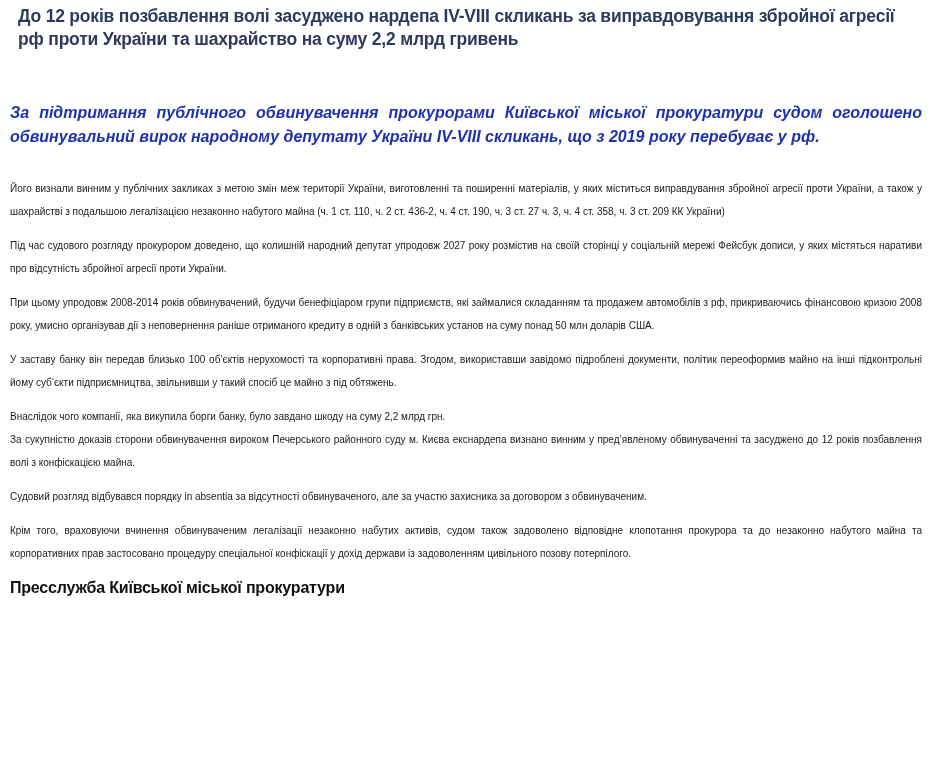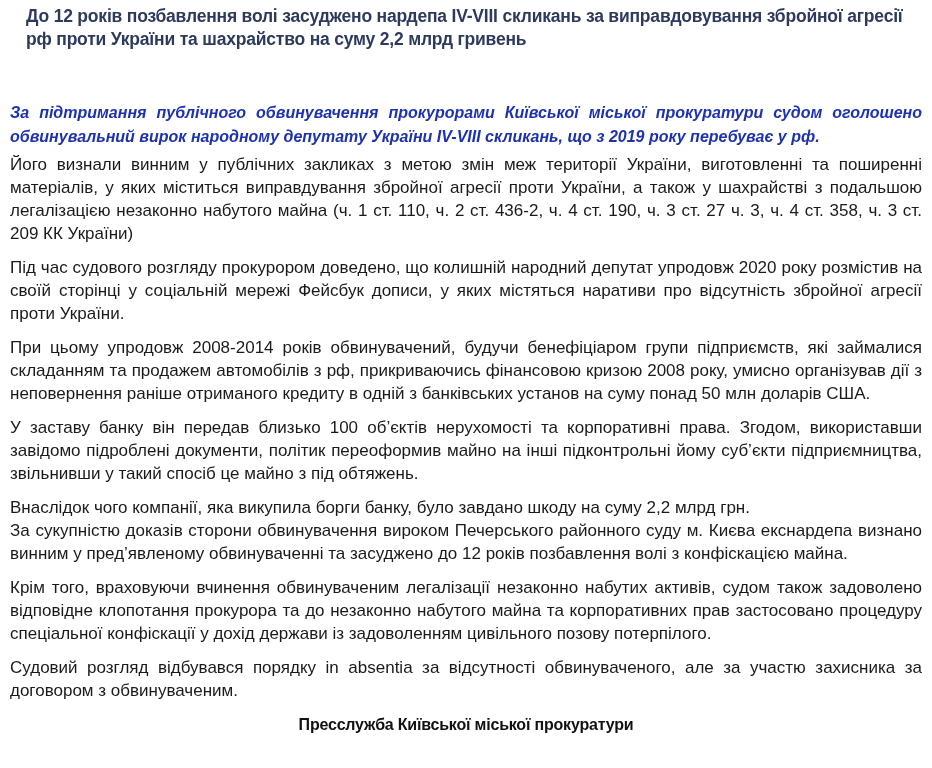--- a/index.html
+++ b/index.html
@@ -15,65 +15,64 @@
     overflow: hidden;
     font-family: "Liberation Sans", sans-serif;
   }
   .headline {
     font-family: "Liberation Sans", sans-serif;
     font-weight: bold;
     font-size: 17.5px;
     line-height: 23px;
     letter-spacing: -0.2px;
     color: var(--headline-color, #2d3a5e);
-    margin: 0 0 50px 16px;
+    margin: 0 0 50px 8px;
   }
   .lead {
     font-family: "Liberation Sans", sans-serif;
     font-weight: bold;
     font-style: italic;
     font-size: 16px;
     line-height: 24px;
     color: var(--lead-color, #1d32ae);
-    margin: 0 0 4px 0;
+    margin: 0 0 28px 0;
     text-align: justify;
   }
   .body-paragraph {
     font-family: "Liberation Sans", sans-serif;
-    font-size: 17px;
+    font-size: 10px;
     line-height: 23px;
     color: var(--body-color, #1a1a1a);
     margin: 0 0 11px 0;
     text-align: justify;
     white-space: pre-line;
   }
   .signature {
     font-family: "Liberation Sans", sans-serif;
     font-weight: bold;
     font-size: 16px;
     line-height: 23px;
     letter-spacing: -0.2px;
     color: #111111;
     margin: 3px 0 8px 0;
-    text-align: center;
   }
 </style>
 </head>
 <body style="background: rgb(255, 255, 255);">
 
 <article>
   <h1 class="headline">До 12 років позбавлення волі засуджено нардепа IV-VIII скликань за виправдовування збройної агресії рф проти України та шахрайство на суму 2,2 млрд гривень</h1>
 
   <p class="lead">За підтримання публічного обвинувачення прокурорами Київської міської прокуратури судом оголошено обвинувальний вирок народному депутату України IV-VIII скликань, що з 2019 року перебуває у рф.</p>
 
   <div>
       <p class="body-paragraph">Його визнали винним у публічних закликах з метою змін меж території України, виготовленні та поширенні матеріалів, у яких міститься виправдування збройної агресії проти України, а також у шахрайстві з подальшою легалізацією незаконно набутого майна (ч. 1 ст. 110, ч. 2 ст. 436-2, ч. 4 ст. 190, ч. 3 ст. 27 ч. 3, ч. 4 ст. 358, ч. 3 ст. 209 КК України)</p>
-      <p class="body-paragraph">Під час судового розгляду прокурором доведено, що колишній народний депутат упродовж 2020 року розмістив на своїй сторінці у соціальній мережі Фейсбук дописи, у яких містяться наративи про відсутність збройної агресії проти України.</p>
+      <p class="body-paragraph">Під час судового розгляду прокурором доведено, що колишній народний депутат упродовж 2027 року розмістив на своїй сторінці у соціальній мережі Фейсбук дописи, у яких містяться наративи про відсутність збройної агресії проти України.</p>
       <p class="body-paragraph">При цьому упродовж 2008-2014 років обвинувачений, будучи бенефіціаром групи підприємств, які займалися складанням та продажем автомобілів з рф, прикриваючись фінансовою кризою 2008 року, умисно організував дії з неповернення раніше отриманого кредиту в одній з банківських установ на суму понад 50 млн доларів США.</p>
       <p class="body-paragraph">У заставу банку він передав близько 100 об’єктів нерухомості та корпоративні права. Згодом, використавши завідомо підроблені документи, політик переоформив майно на інші підконтрольні йому суб’єкти підприємництва, звільнивши у такий спосіб це майно з під обтяжень.</p>
       <p class="body-paragraph">Внаслідок чого компанії, яка викупила борги банку, було завдано шкоду на суму 2,2 млрд грн.
 За сукупністю доказів сторони обвинувачення вироком Печерського районного суду м. Києва екснардепа визнано винним у пред’явленому обвинуваченні та засуджено до 12 років позбавлення волі з конфіскацією майна.</p>
+      <p class="body-paragraph">Судовий розгляд відбувався порядку in absentia за відсутності обвинуваченого, але за участю захисника за договором з обвинуваченим.</p>
       <p class="body-paragraph">Крім того, враховуючи вчинення обвинуваченим легалізації незаконно набутих активів, судом також задоволено відповідне клопотання прокурора та до незаконно набутого майна та корпоративних прав застосовано процедуру спеціальної конфіскації у дохід держави із задоволенням цивільного позову потерпілого.</p>
-      <p class="body-paragraph">Судовий розгляд відбувався порядку in absentia за відсутності обвинуваченого, але за участю захисника за договором з обвинуваченим.</p>
     </div>
 
   <p class="signature">Пресслужба Київської міської прокуратури</p>
 </article>
 
 </body></html>

